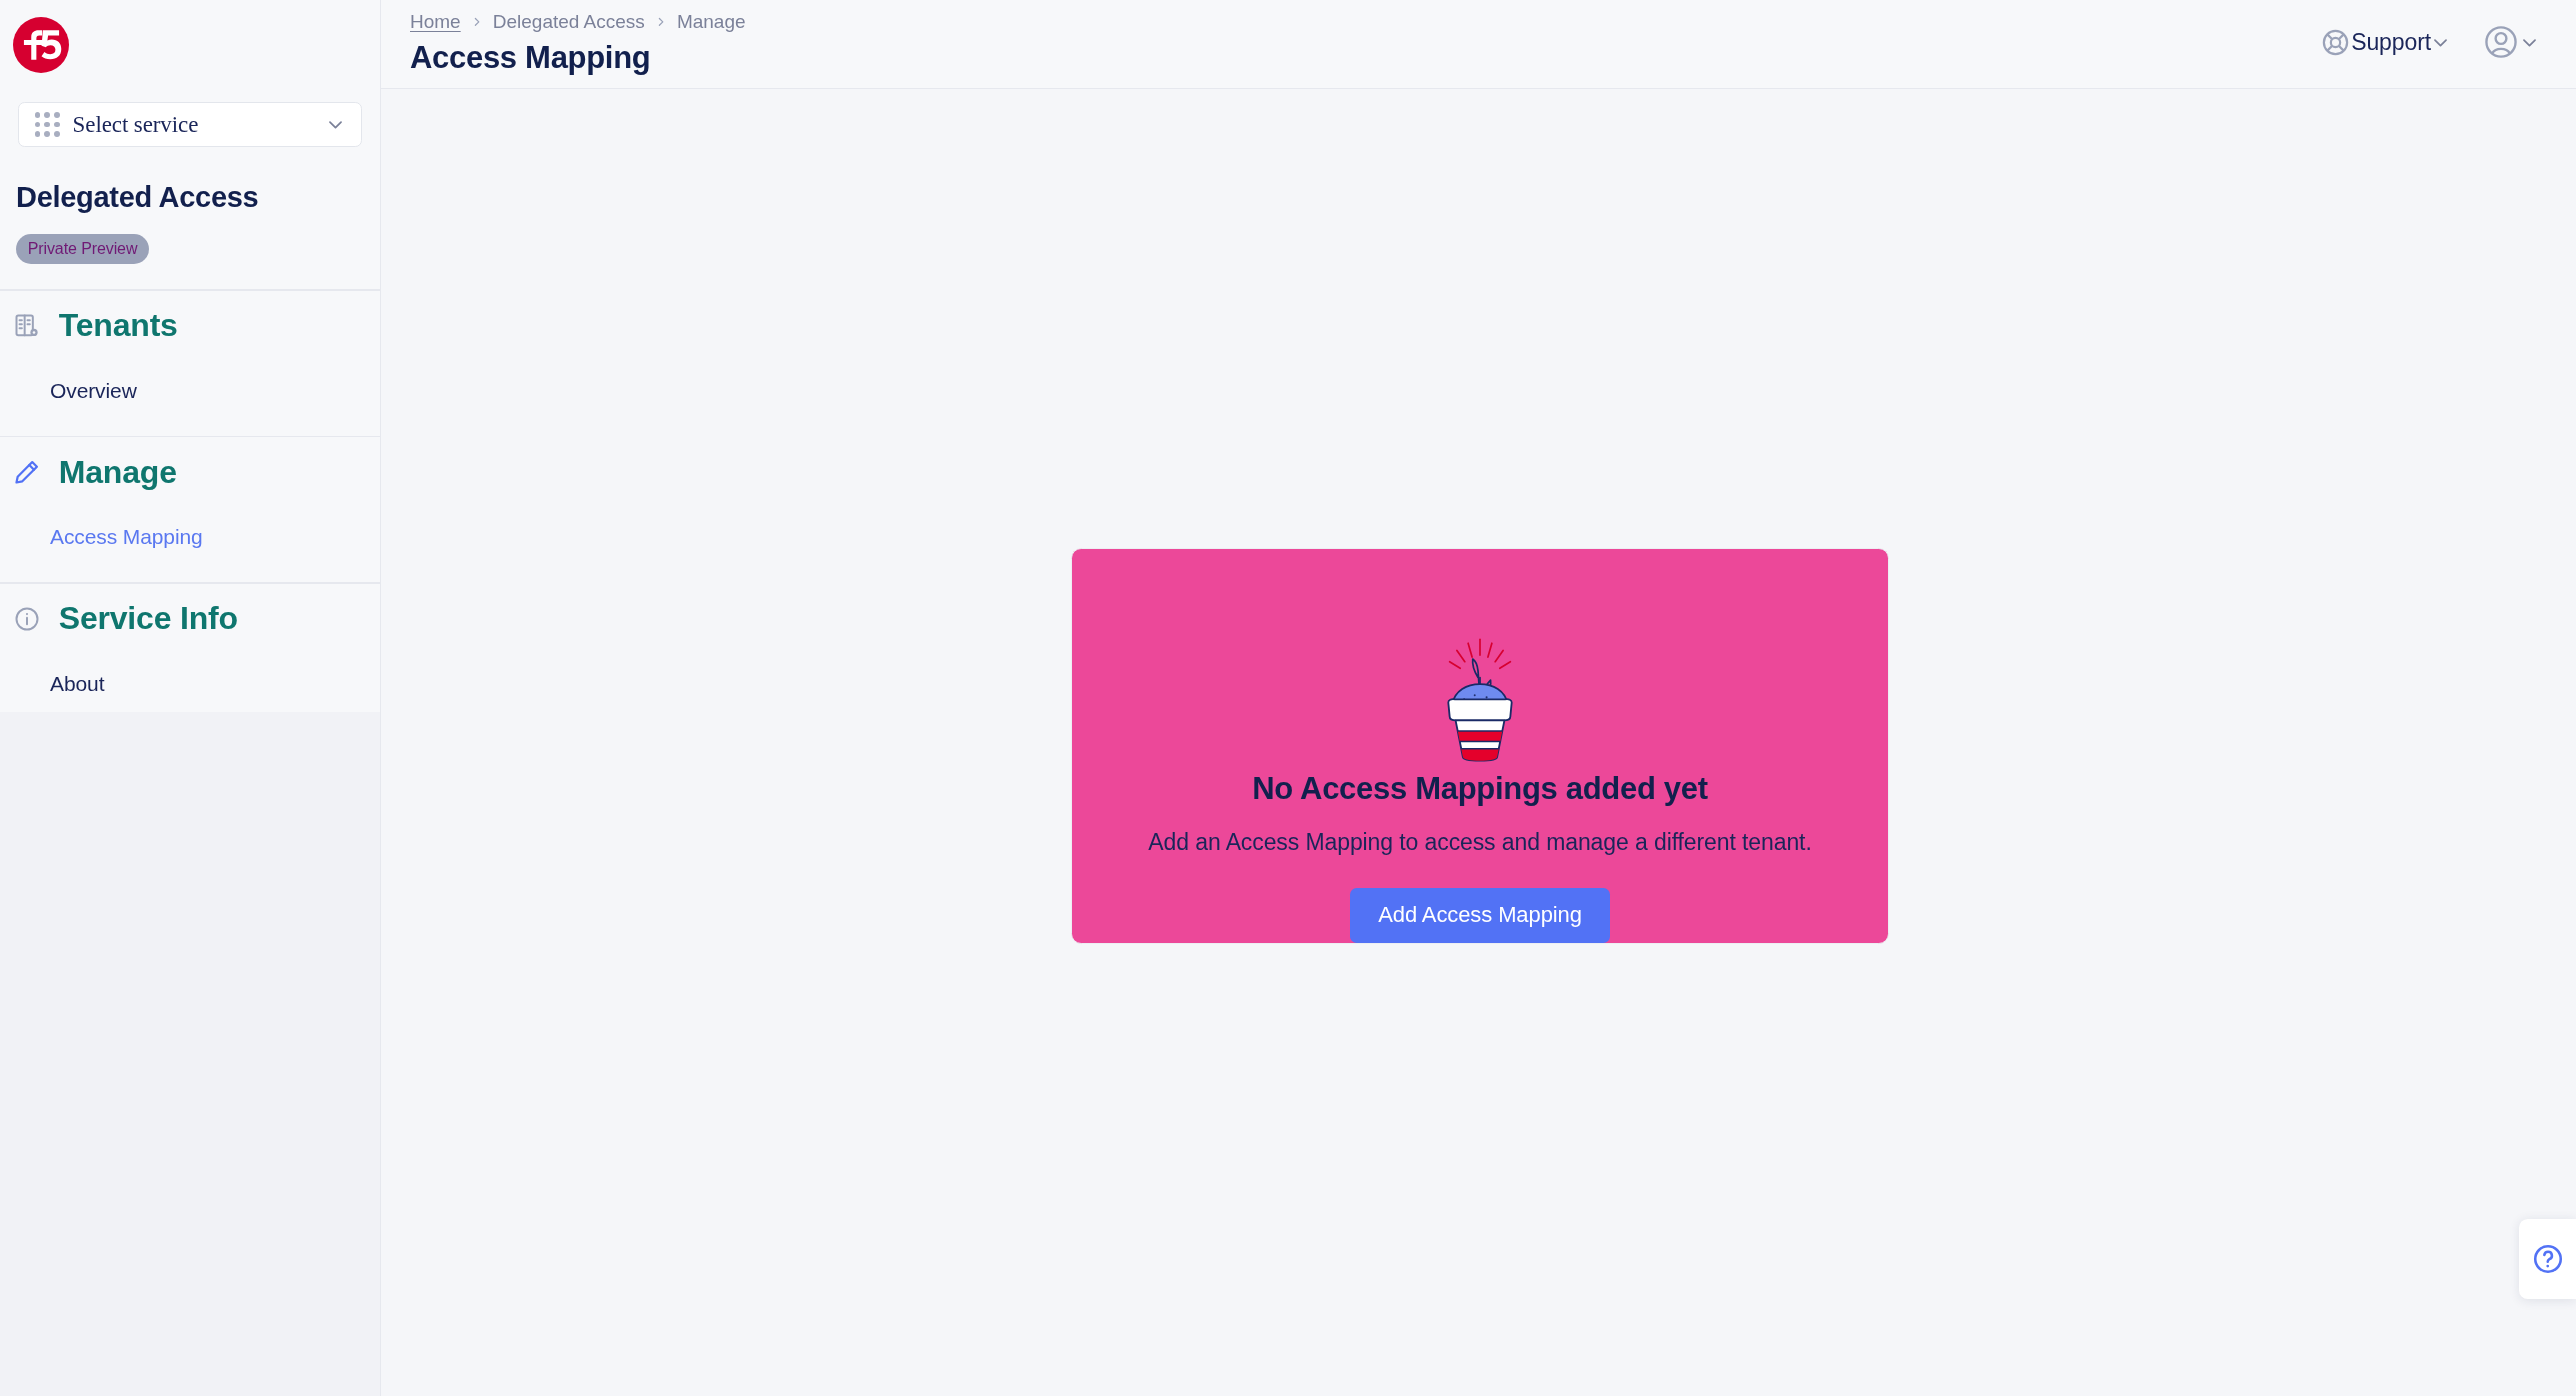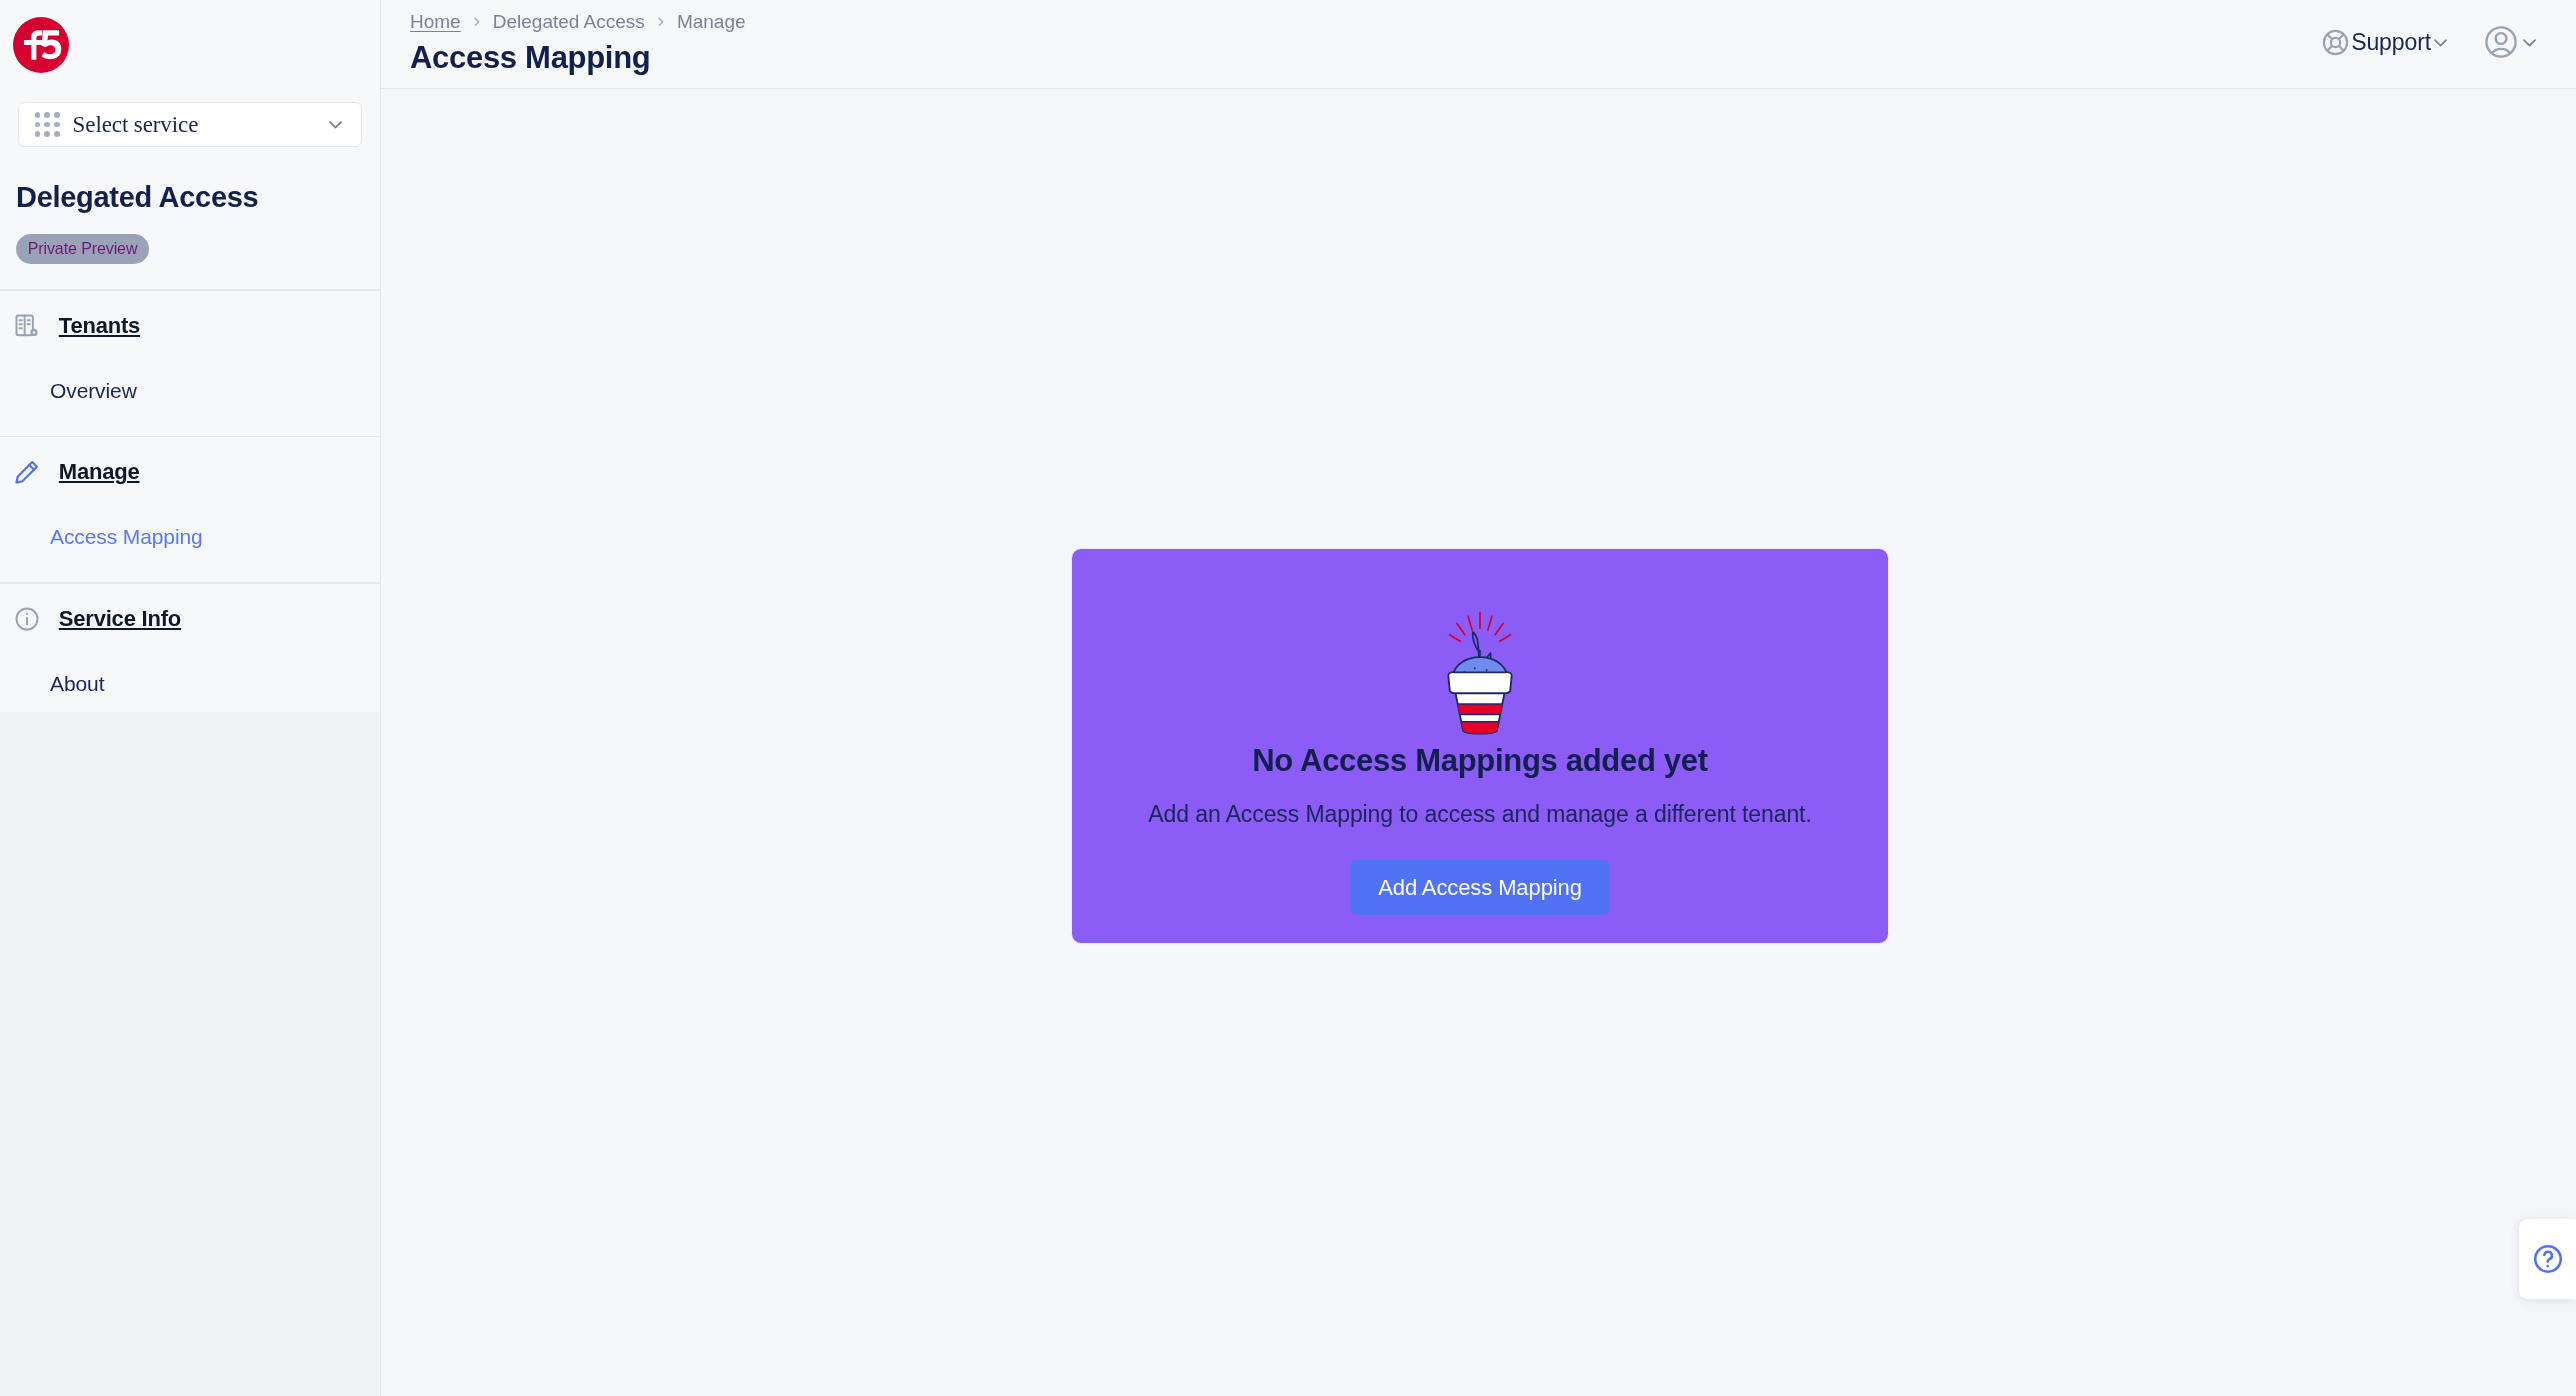--- a/index.html
+++ b/index.html
@@ -148,25 +148,24 @@
     height: 34px;
     flex: 0 0 34px;
     margin-right: 14.6px;
     display: flex;
     align-items: center;
     justify-content: center;
   }
   .nav-icon svg { display: block; }
 
   .nav-group-label {
-    font-size: 22px;
+    font-size: 32px;
     font-weight: bold;
-    color: #0f172a;
+    color: #0f766e;
     letter-spacing: -0.2px;
-    text-decoration: underline;
   }
 
   .nav-item {
     display: block;
     height: 59px;
     line-height: 59px;
     padding-left: 50px;
     font-size: 21px;
     color: #1a2559;
     text-decoration: none;
@@ -278,27 +277,27 @@
     flex: 1;
     position: relative;
   }
 
   .empty-card {
     position: absolute;
     left: 690px;
     top: 459px;
     width: 818px;
     height: 396px;
-    background: #8b5cf6;
+    background: #ec4899;
     border: 1.5px solid #eceef3;
     border-radius: 10.2px;
     display: flex;
     flex-direction: column;
     align-items: center;
-    justify-content: center;
+    justify-content: flex-end;
     padding-top: 26px;
   }
 
   .empty-illustration {
     width: 132px;
     height: 132px;
     margin-bottom: 8.8px;
   }
   .empty-illustration svg { display: block; width: 100%; height: 100%; }
 

